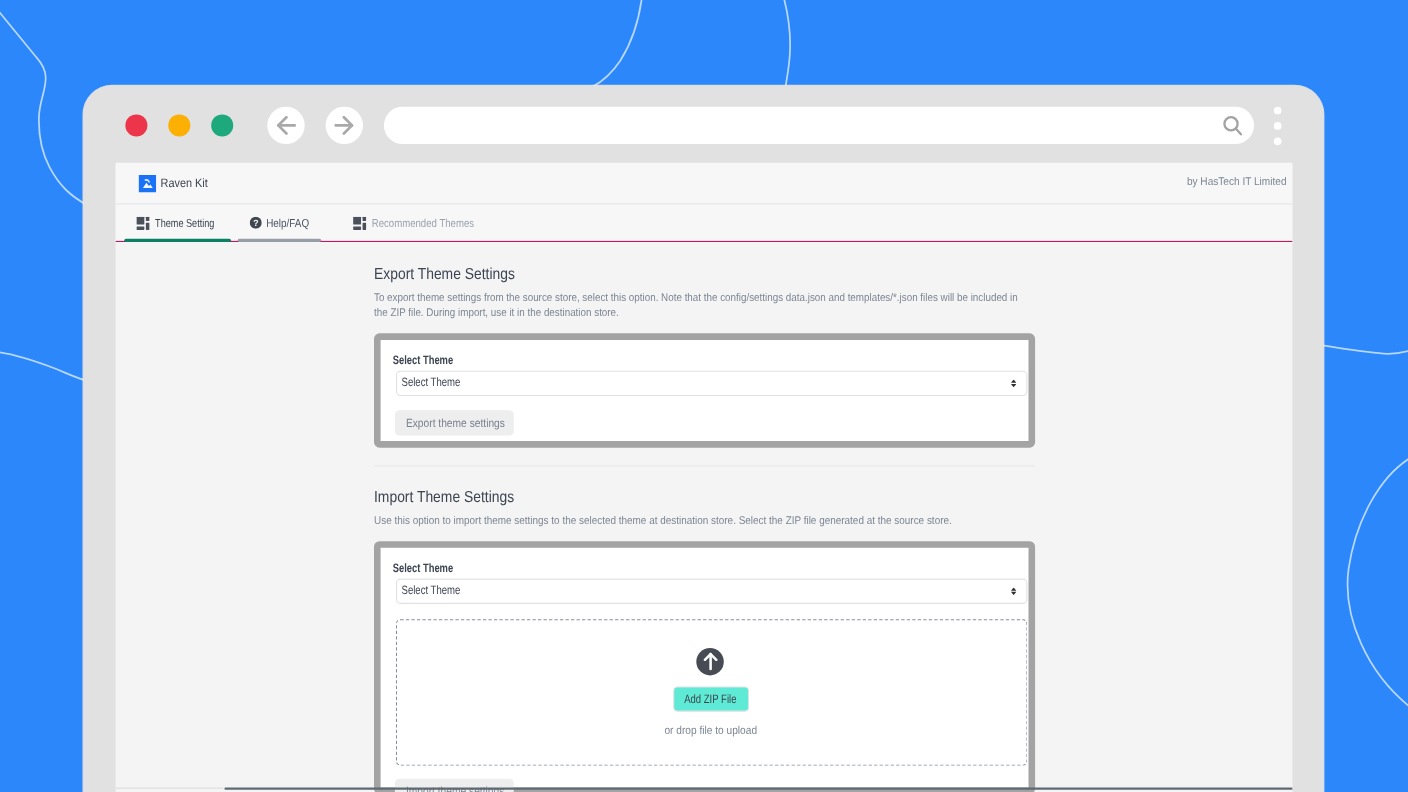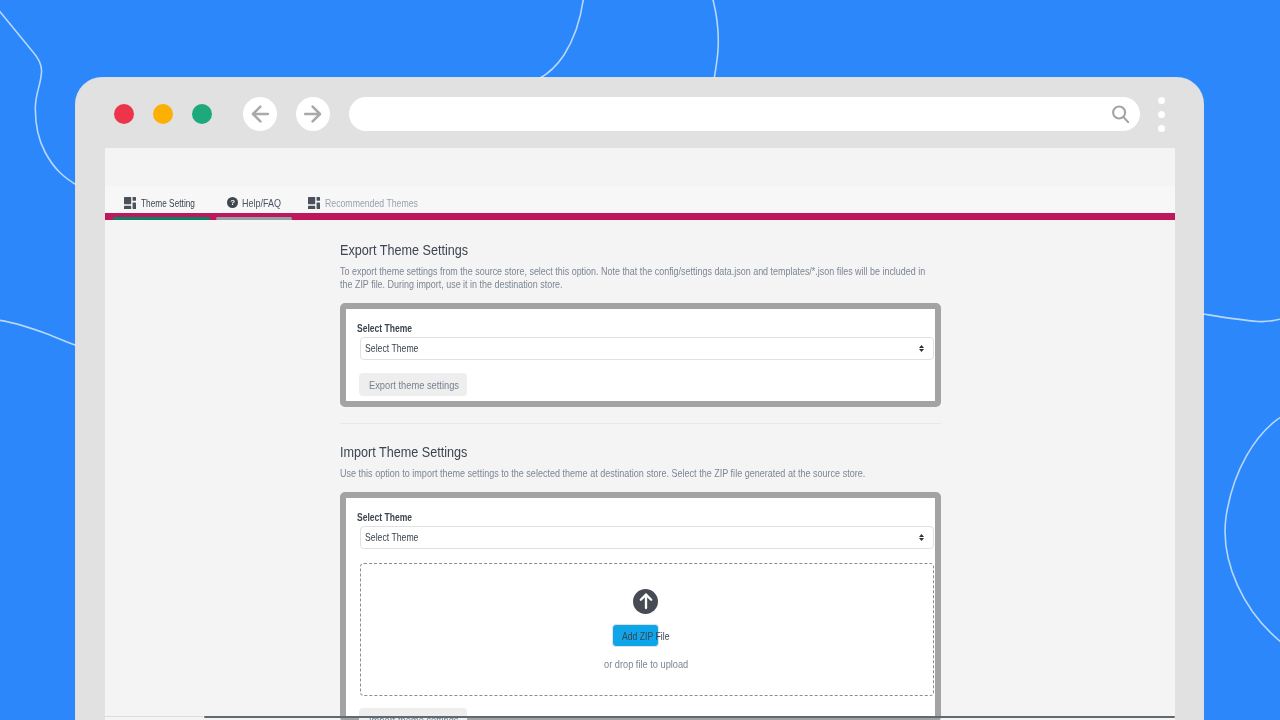--- a/index.html
+++ b/index.html
@@ -21,21 +21,21 @@
 .kebab{position:absolute;left:1081.5px;top:19px}
 .kebab i{display:block;width:7px;height:7px;border-radius:50%;background:#fff;margin-bottom:7px}
 
 
 .viewport{position:absolute;left:29px;top:70px;width:1070px;height:572px;background:#f4f4f5;overflow:hidden}
 .appbar{position:absolute;left:0;top:0;width:100%;height:38px;background:#f7f7f8;border-bottom:1px solid #dcdee2}
 .applogo{position:absolute;left:21px;top:10.5px;width:16px;height:16px;line-height:0}
 .appname{position:absolute;left:41px;top:12.5px;font-size:11px;color:#3d4550;transform-origin:left top;transform:scaleX(0.9);white-space:nowrap}
 .credit{position:absolute;left:974px;top:12px;white-space:nowrap;font-size:10.2px;color:#7c8692;transform-origin:left top;transform:scaleX(0.9)}
 
-.tabs{position:absolute;left:0;top:38px;width:100%;height:34px;background:#f7f7f8;border-bottom:7px solid #be185d}
+.tabs{position:absolute;left:0;top:38px;width:100%;height:34px;background:#f7f7f8;border-bottom:1px solid #be185d}
 .tab{position:absolute;top:0;height:34px}
 .tab .tico{position:absolute;top:11px;line-height:0}
 .tab .tlabel{position:absolute;top:10.5px;font-size:10.5px;transform-origin:left top;white-space:nowrap}
 .tabline{position:absolute;top:31px;height:3px;border-radius:1.5px}
 .tl-green{background:#0b8065}
 .tl-grey{background:#989ea8}
 
 
 .content{position:absolute;left:0;top:72px;width:100%;bottom:0;overflow:hidden}
 .inner{position:absolute;left:235px;top:-2px;width:601px}
@@ -44,21 +44,21 @@
 .card{position:absolute;left:0;width:601px;background:#fff;border:6px solid #a3a3a3;border-radius:5px}
 .flabel{position:absolute;left:11px;font-size:11px;color:#3c4551;font-weight:600;transform-origin:left top;transform:scaleX(0.775);white-space:nowrap}
 .select{position:absolute;left:13.5px;width:574.5px;height:23px;border:1px solid #dfe1e4;border-radius:4px;background:#fff}
 .select .sval{position:absolute;left:4.5px;top:3.5px;font-size:11px;color:#3c4551;transform-origin:left top;transform:scaleX(0.79);white-space:nowrap}
 .spin{position:absolute;right:8.9px;top:6.5px;line-height:0}
 .btn-ghost{position:absolute;left:12.5px;width:108px;height:23px;background:#eeeeef;border-radius:4px}
 .btn-ghost .blab{position:absolute;left:10.5px;top:6px;color:#78828f;font-size:10.8px;white-space:nowrap;transform-origin:left top;transform:scaleX(0.862)}
 .divider{position:absolute;left:0;width:601px;height:1px;border-top:1px solid #e8e8ea}
 .dropzone{position:absolute;left:13.5px;width:574.5px;border:1.6px dashed #868e9c;border-radius:4px}
 .upcircle{position:absolute;width:25px;height:25px;border-radius:50%;background:#474c54;display:flex;align-items:center;justify-content:center}
-.btn-white{position:absolute;width:47px;height:23px;background:#0ea5e9;border:1px solid #e0e2e5;border-radius:4px}
+.btn-white{position:absolute;width:69px;height:23px;background:#5eead4;border:1px solid #e0e2e5;border-radius:4px}
 .btn-white .blab{position:absolute;left:8.5px;top:4.5px;color:#3c4551;font-size:11px;white-space:nowrap;transform-origin:left top;transform:scaleX(0.787)}
 .droptext{position:absolute;font-size:10.5px;color:#7c8692;transform-origin:left top;transform:scaleX(0.88);white-space:nowrap}
 .hscroll{position:absolute;left:29px;top:634px;width:1070px;height:8px;background:transparent}
 .hscroll .track{position:absolute;left:0;top:3.7px;width:98px;height:1.2px;background:#dcdcde}
 .hscroll .thumb{position:absolute;left:98.5px;top:3.5px;height:2px;width:971.5px;background:#5d6a72;border-radius:1px}
 </style>
 </head>
 <body>
 
 <svg class="bg-svg" viewBox="0 0 1280 720">
@@ -96,41 +96,52 @@
         </svg></span>
   </div>
   <div class="kebab">
       <i></i>
       <i></i>
       <i></i>
     </div>
 
   <div class="viewport">
 
+    <div class="appbar">
+      <span class="applogo">
+        <svg width="16" height="16" viewBox="0 0 16 16">
+            <rect width="16" height="16" fill="#1a73f7"></rect>
+            <path d="M3.9 12.0 L7.1 7.1 L9.4 10.2 L10.7 8.7 L12.9 12.0 Z" fill="#f2f7ff"></path>
+            <path d="M5.2 4.5 C6.4 3.5 8.1 3.6 9.3 4.7 L8.4 5.8 C7.7 5.2 6.8 5.1 6.1 5.6 Z" fill="#e7effd"></path>
+            <path d="M9.3 4.7 C10.0 5.4 10.3 6.3 10.2 7.1 L8.7 6.7 C8.8 6.4 8.6 6.0 8.4 5.8 Z" fill="#e7effd"></path>
+          </svg></span>
+      <div class="appname">Raven Kit</div>
+      <div class="credit">by HasTech IT Limited</div>
+    </div>
 
     <div class="tabs">
       <div class="tab" style="left:8px;width:97px">
         <span class="tico" style="left:10.5px"><svg width="12" height="12" viewBox="0 0 12 12">
               <rect x="0" y="0" width="7.2" height="7.2" rx="0.6" fill="#4a515b"></rect>
               <rect x="8.6" y="0" width="3.4" height="3.8" rx="0.6" fill="#4a515b"></rect>
               <rect x="0" y="8.8" width="7.2" height="3.2" rx="0.6" fill="#4a515b"></rect>
               <rect x="8.6" y="5.6" width="3.4" height="6.4" rx="0.6" fill="#4a515b"></rect>
             </svg></span>
         <span class="tlabel" style="left:28px;font-weight:500;transform:scaleX(0.79);color:#3a4350">Theme Setting</span>
         <div class="tabline tl-green" style="left:0;width:97px"></div>
       </div>
       <div class="tab" style="left:111px;width:76px">
         <span class="tico" style="left:10.5px"><svg width="11" height="11" viewBox="0 0 11 11">
               <circle cx="5.5" cy="5.5" r="5.5" fill="#41474f"></circle>
               <text x="5.6" y="8.4" font-size="8" font-family="Liberation Sans, sans-serif" font-weight="bold" fill="#fff" text-anchor="middle">?</text>
             </svg></span>
         <span class="tlabel" style="left:25.5px;color:#4b5563;transform:scaleX(0.857)">Help/FAQ</span>
         <div class="tabline tl-grey" style="left:0;width:76px"></div>
       </div>
-      <div class="tab" style="left:203px;width:130px">
+      <div class="tab" style="left:216px;width:130px">
         <span class="tico" style="left:0.2px"><svg width="12" height="12" viewBox="0 0 12 12">
               <rect x="0" y="0" width="7.2" height="7.2" rx="0.6" fill="#4a515b"></rect>
               <rect x="8.6" y="0" width="3.4" height="3.8" rx="0.6" fill="#4a515b"></rect>
               <rect x="0" y="8.8" width="7.2" height="3.2" rx="0.6" fill="#4a515b"></rect>
               <rect x="8.6" y="5.6" width="3.4" height="6.4" rx="0.6" fill="#4a515b"></rect>
             </svg></span>
         <span class="tlabel" style="left:16.5px;color:#9aa2ad;transform:scaleX(0.831)">Recommended Themes</span>
       </div>
     </div>
 

